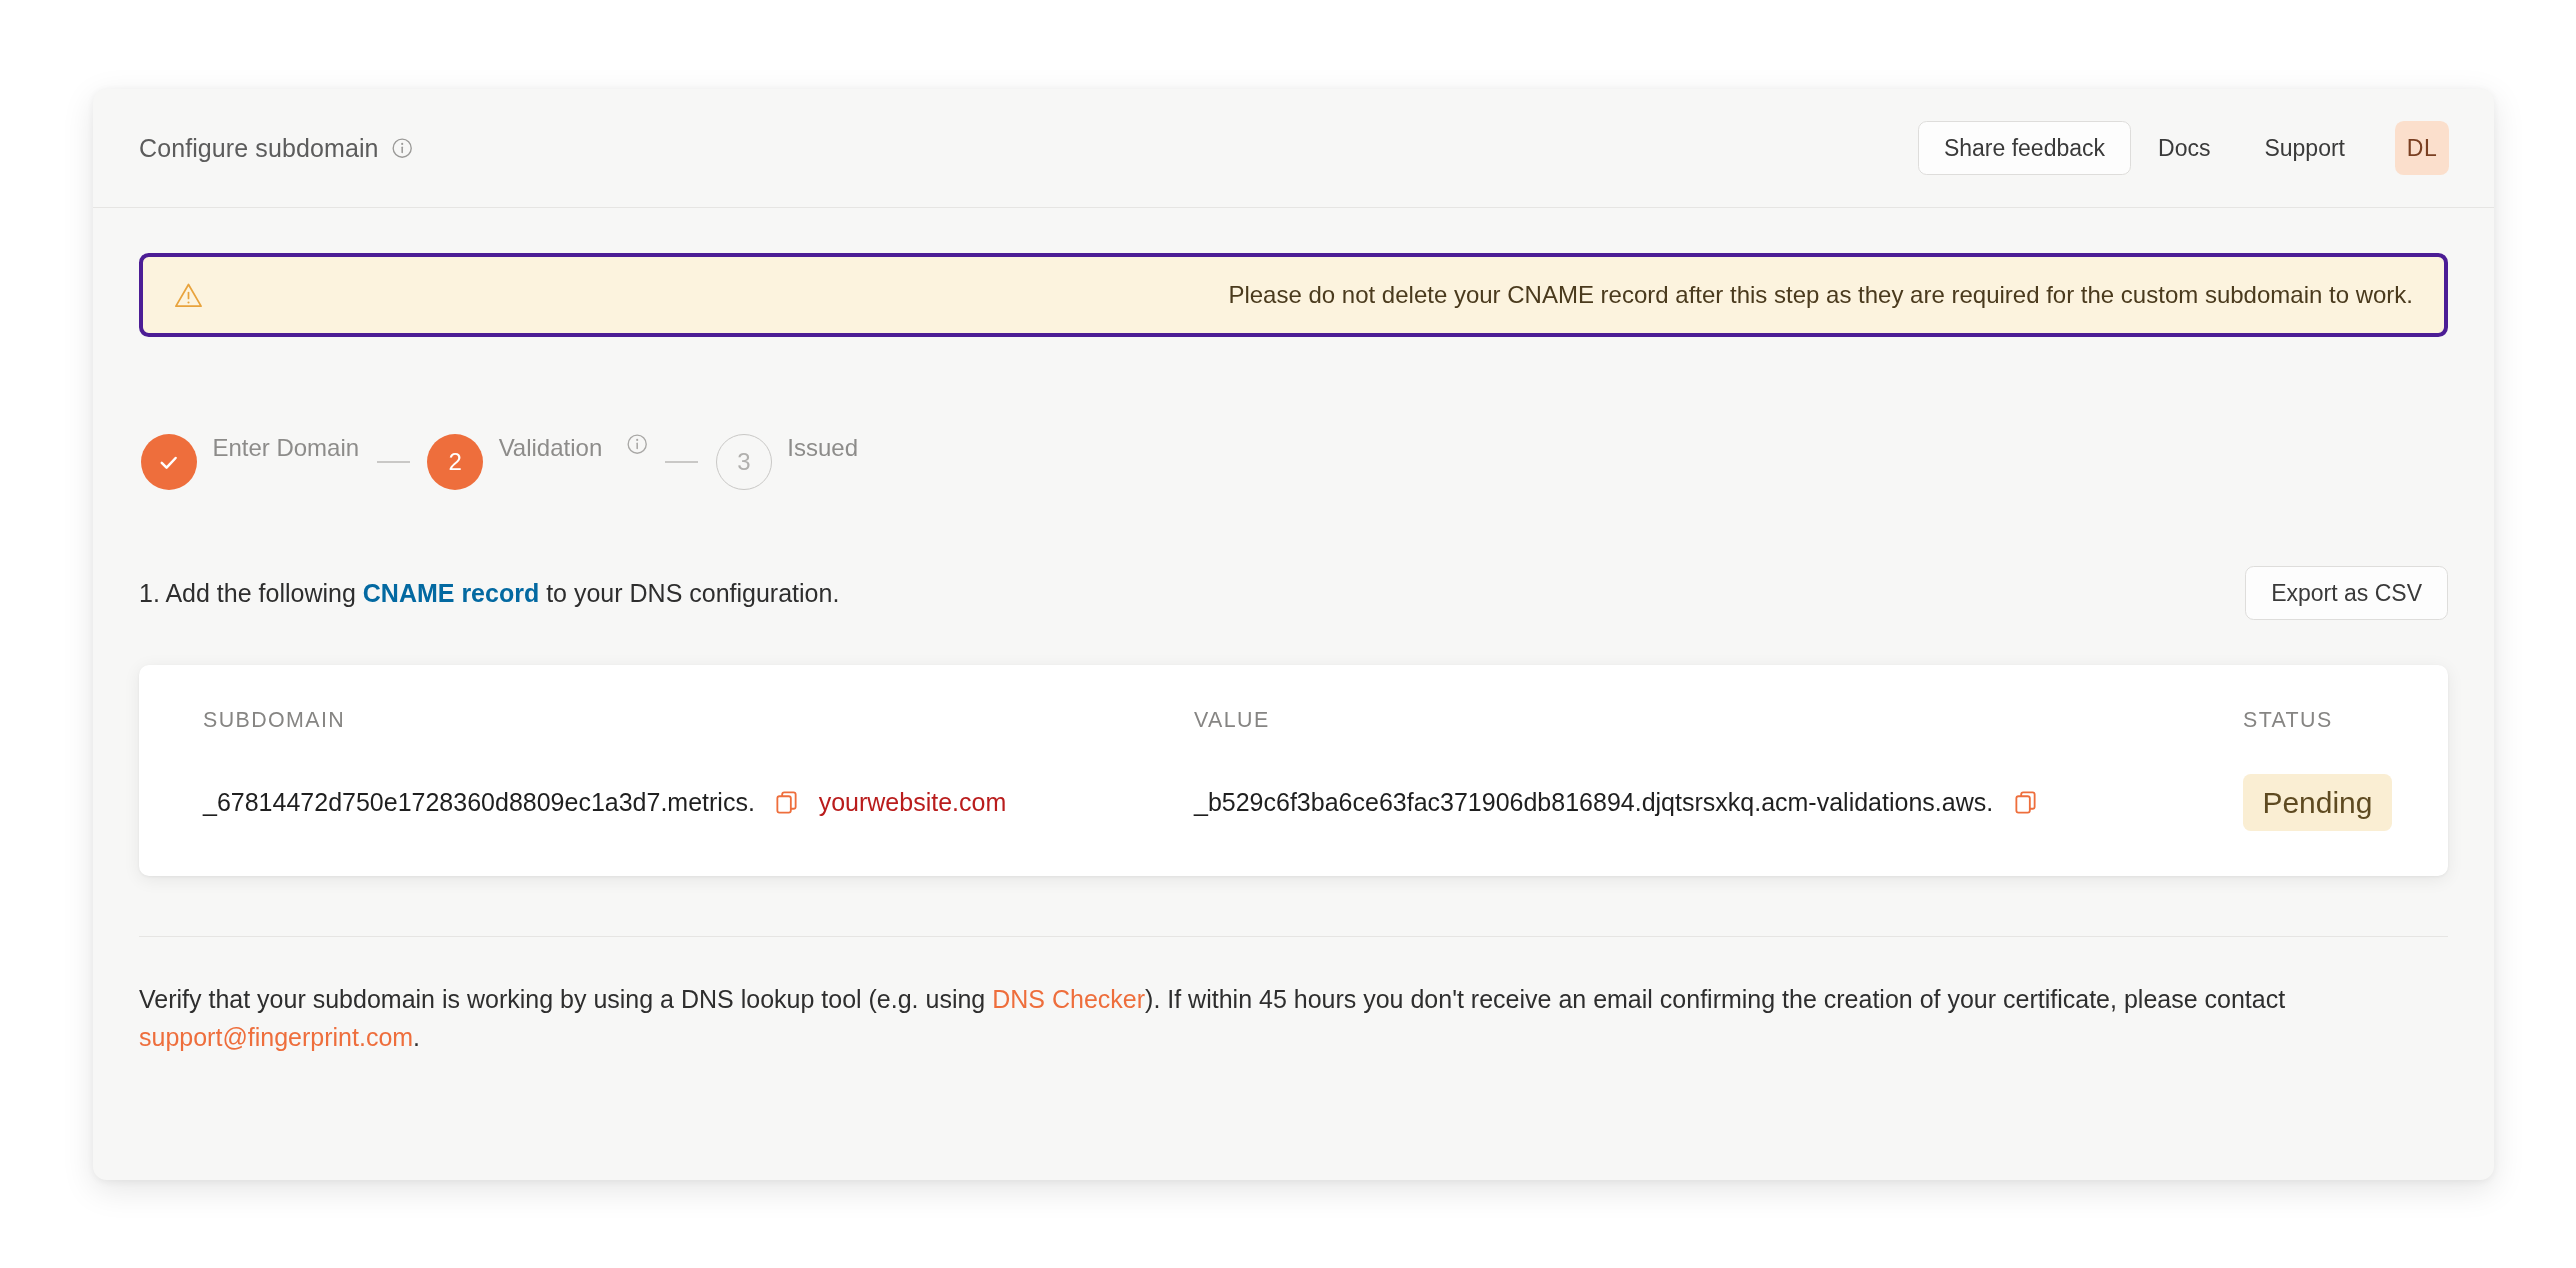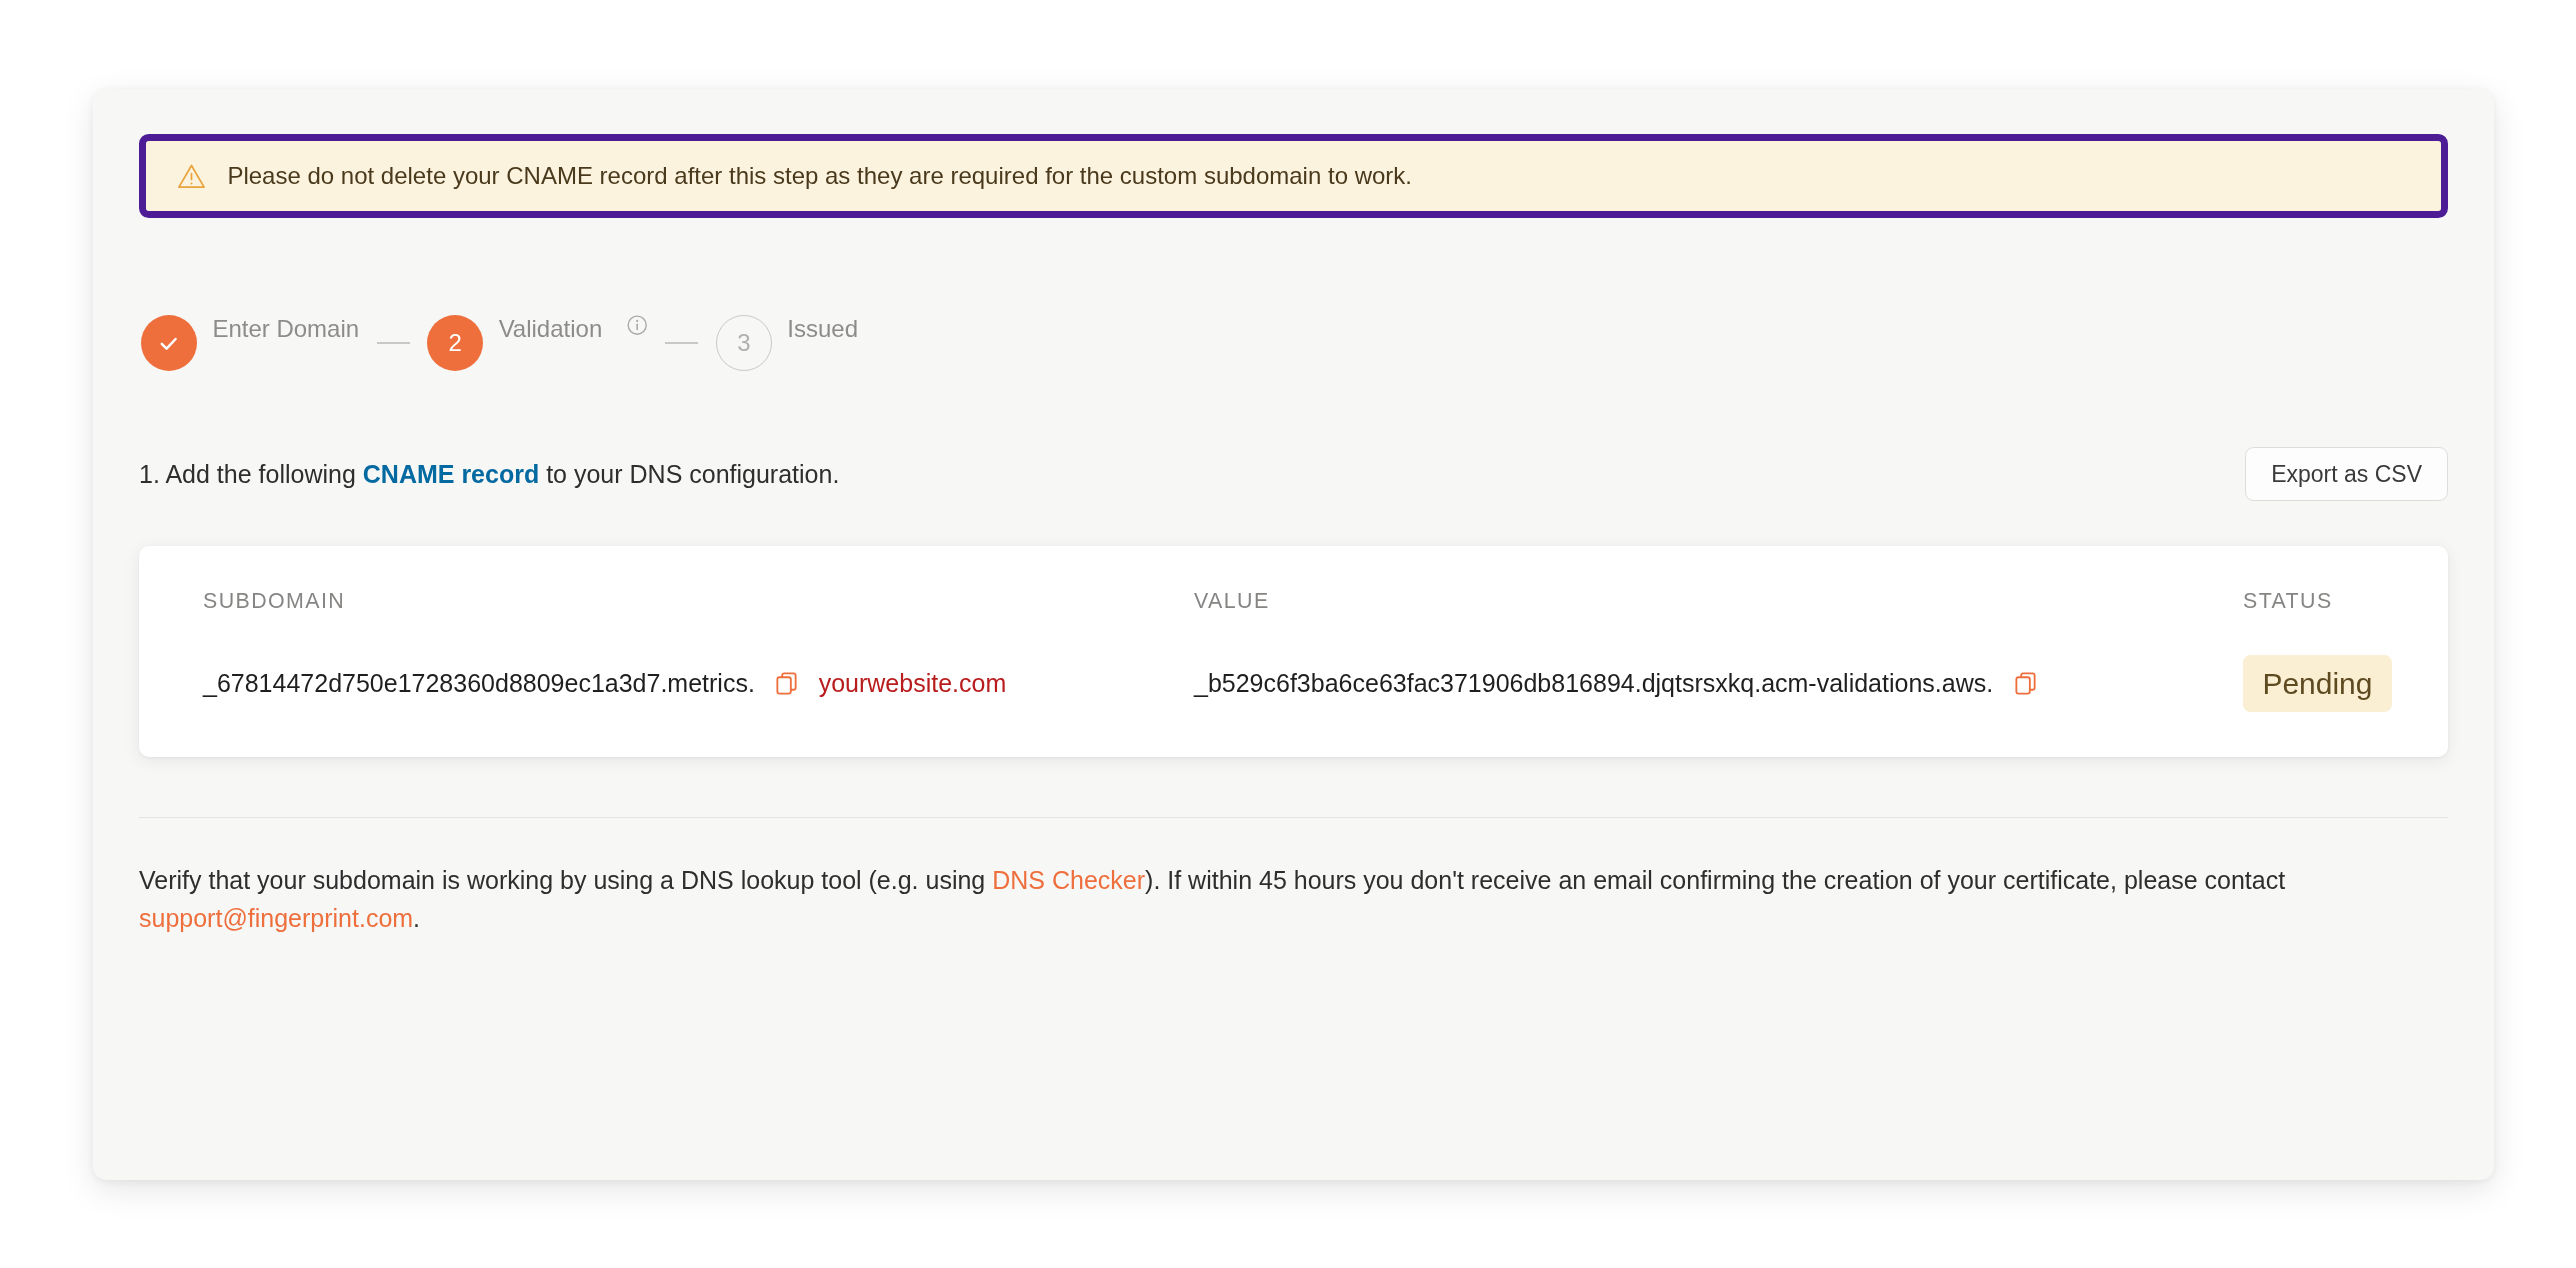--- a/index.html
+++ b/index.html
@@ -82,24 +82,25 @@
 
   
   .panel-body { padding: 45px 46px 0 46px; }
 
   
   .warning-banner {
     display: flex;
     align-items: center;
     gap: 21.4px;
     background: #fcf3de;
-    border: 7px solid #4c1d95;
+    border: 4px solid #4c1d95;
     border-radius: 9.7px;
     height: 84px;
     padding: 0 31px;
+    justify-content: space-between;
   }
   .warning-text {
     font-size: 24px;
     color: #4a3a1d;
   }
   .warn-icon { width: 29px; height: 29px; flex: none; display: block; }
 
   
   .stepper {
     display: flex;
@@ -196,20 +197,39 @@
     color: #2e2e2e;
     max-width: 2263px;
   }
   .footer-text a { color: #ee6e3c; text-decoration: none; cursor: pointer; }
 </style>
 </head>
 <body>
 
 <div class="panel">
 
+  <div class="panel-header">
+    <div class="header-left">
+      <div class="page-title">Configure subdomain</div>
+      <span class="info-icon">
+        <svg width="20.4" height="20.4" viewBox="0 0 21 21">
+          <circle cx="10.5" cy="10.5" r="9.3" fill="none" stroke="#9b9a98" stroke-width="1.4"></circle>
+          <circle cx="10.5" cy="6.1" r="1.1" fill="#9b9a98"></circle>
+          <rect x="9.7" y="8.7" width="1.6" height="7" rx="0.8" fill="#9b9a98"></rect>
+        </svg>
+      </span>
+    </div>
+
+    <div class="header-right">
+      <button class="btn-outline">Share feedback</button>
+      <a class="header-link">Docs</a>
+      <a class="header-link">Support</a>
+      <div class="avatar">DL</div>
+    </div>
+  </div>
 
   <div class="panel-body">
 
     <div class="warning-banner">
       <svg class="warn-icon" viewBox="0 0 30 30">
         <path d="M15 3.6 L28 26 L2 26 Z" fill="none" stroke="#e8a33d" stroke-width="1.8" stroke-linejoin="round"></path>
         <rect x="14.1" y="11" width="1.8" height="8" rx="0.9" fill="#e8a33d"></rect>
         <circle cx="15" cy="22.2" r="1.1" fill="#e8a33d"></circle>
       </svg>
       <div class="warning-text">Please do not delete your CNAME record after this step as they are required for the custom subdomain to work.</div>

